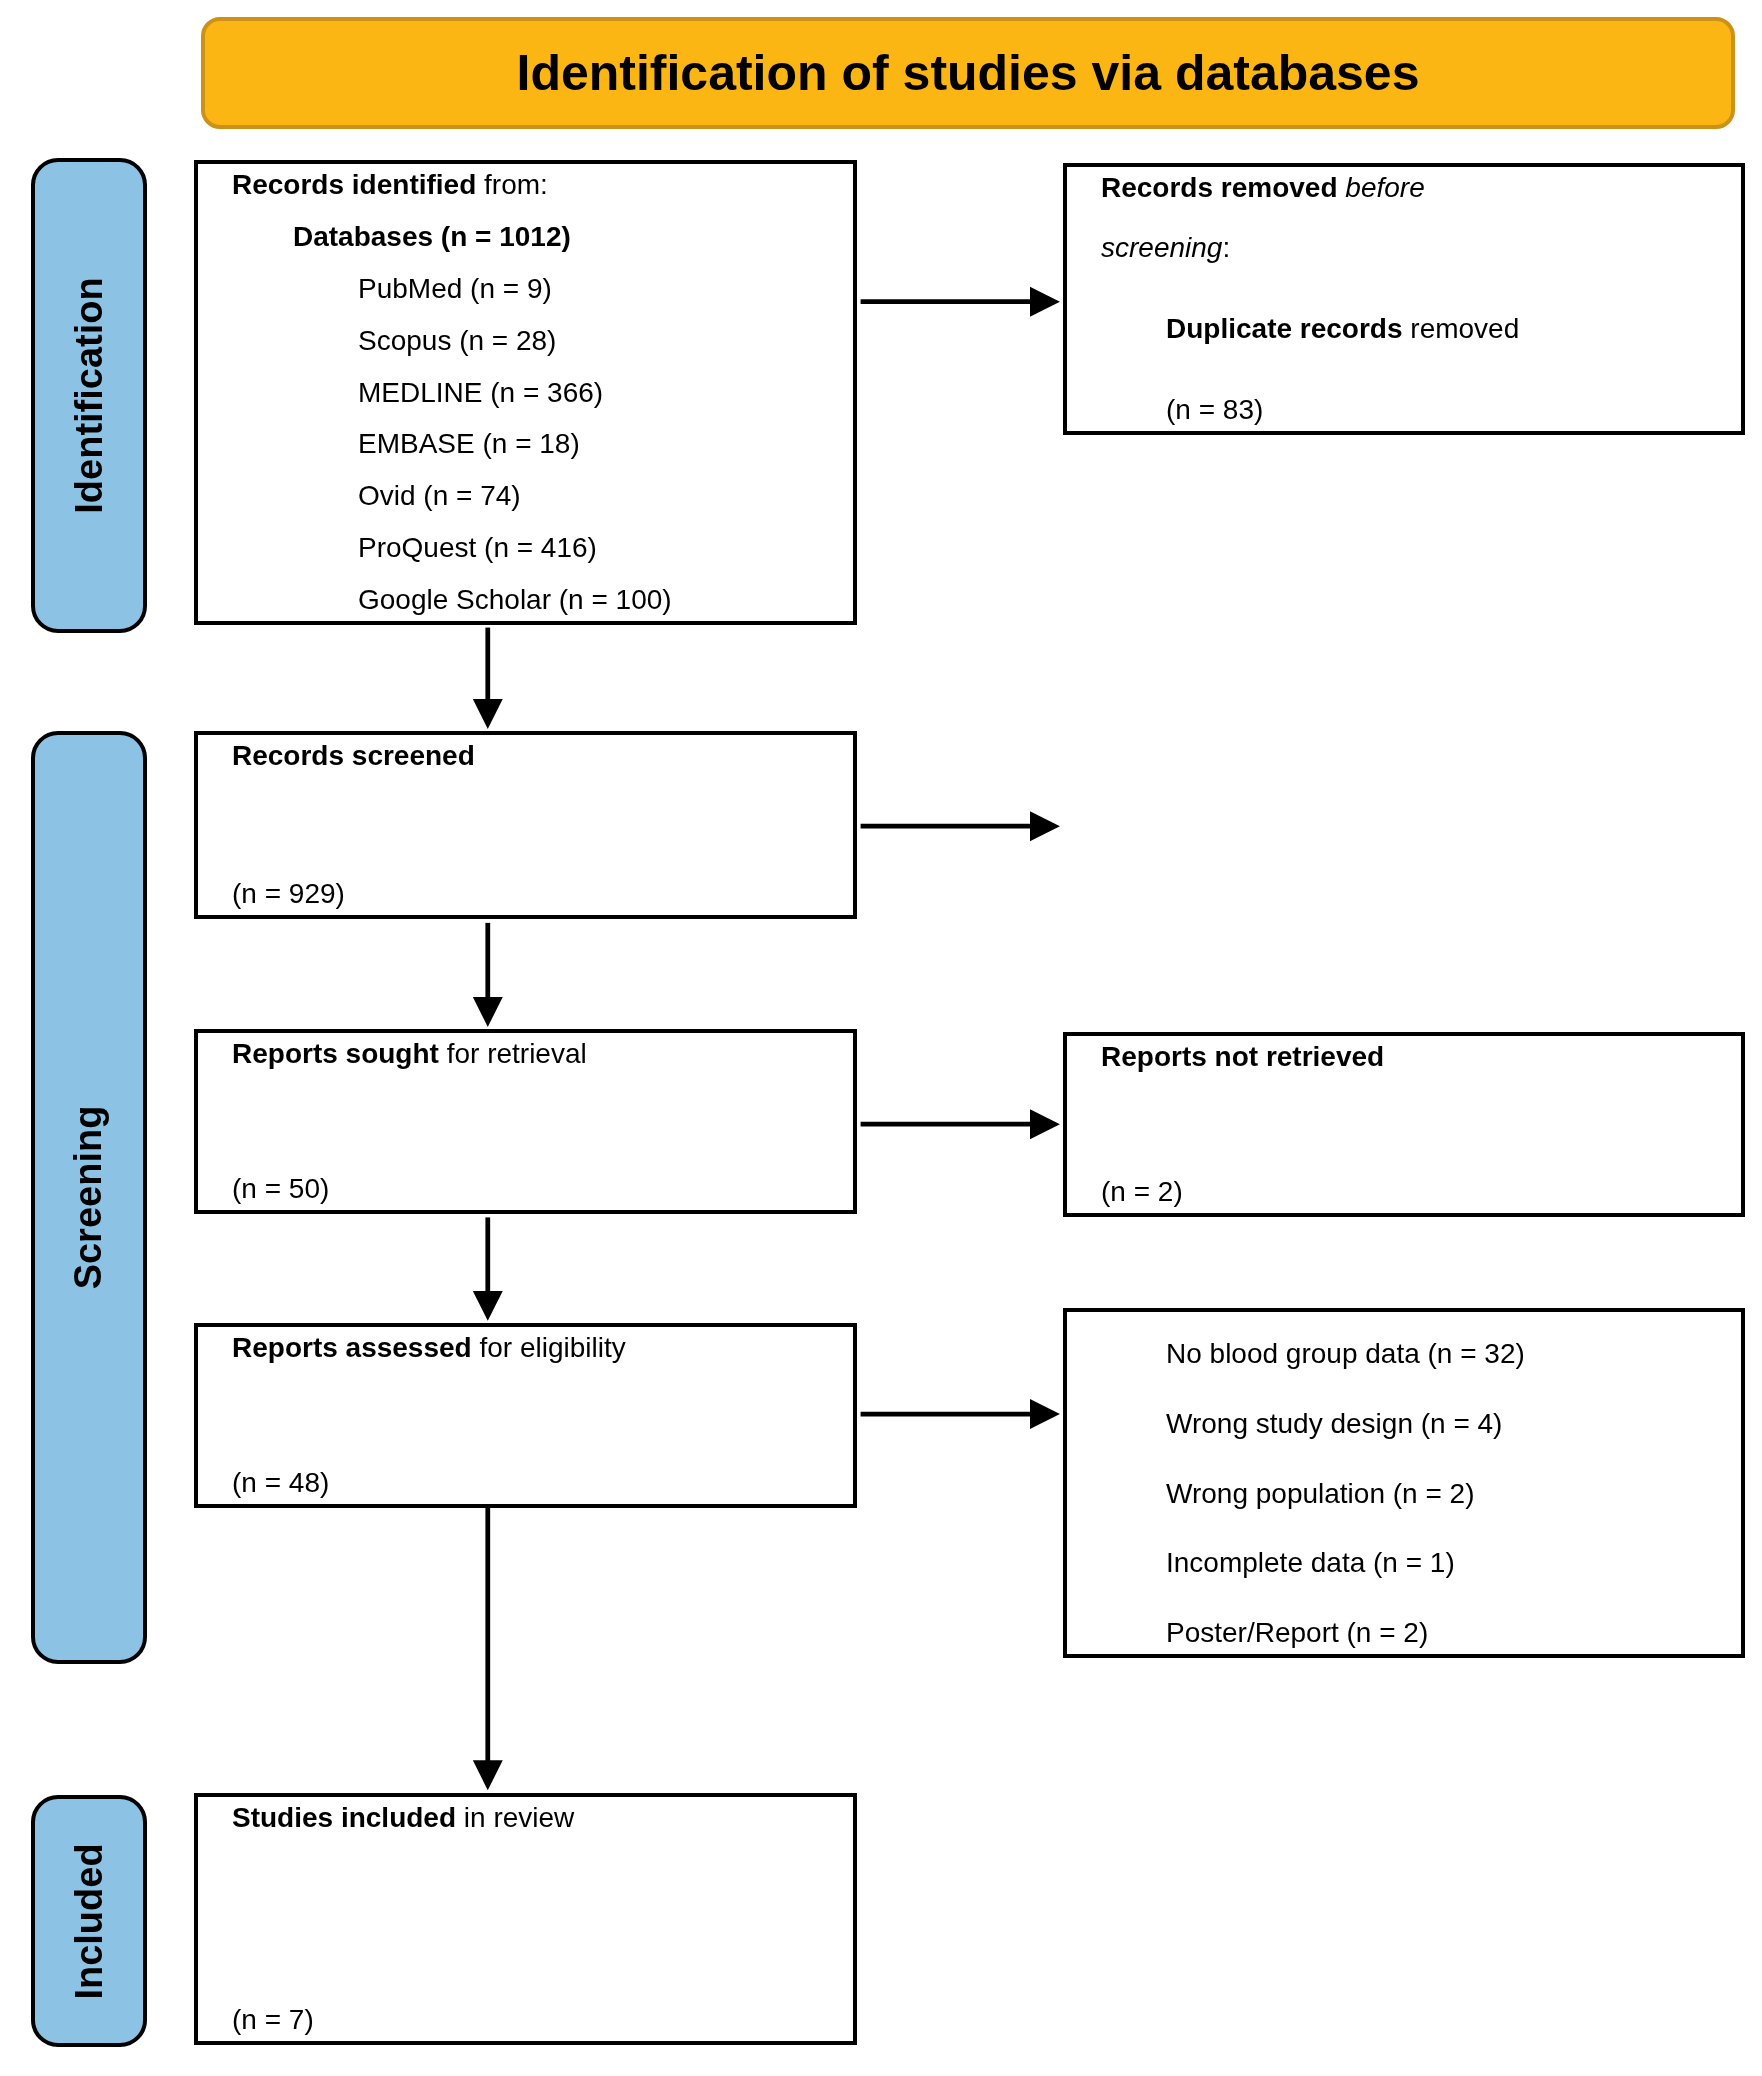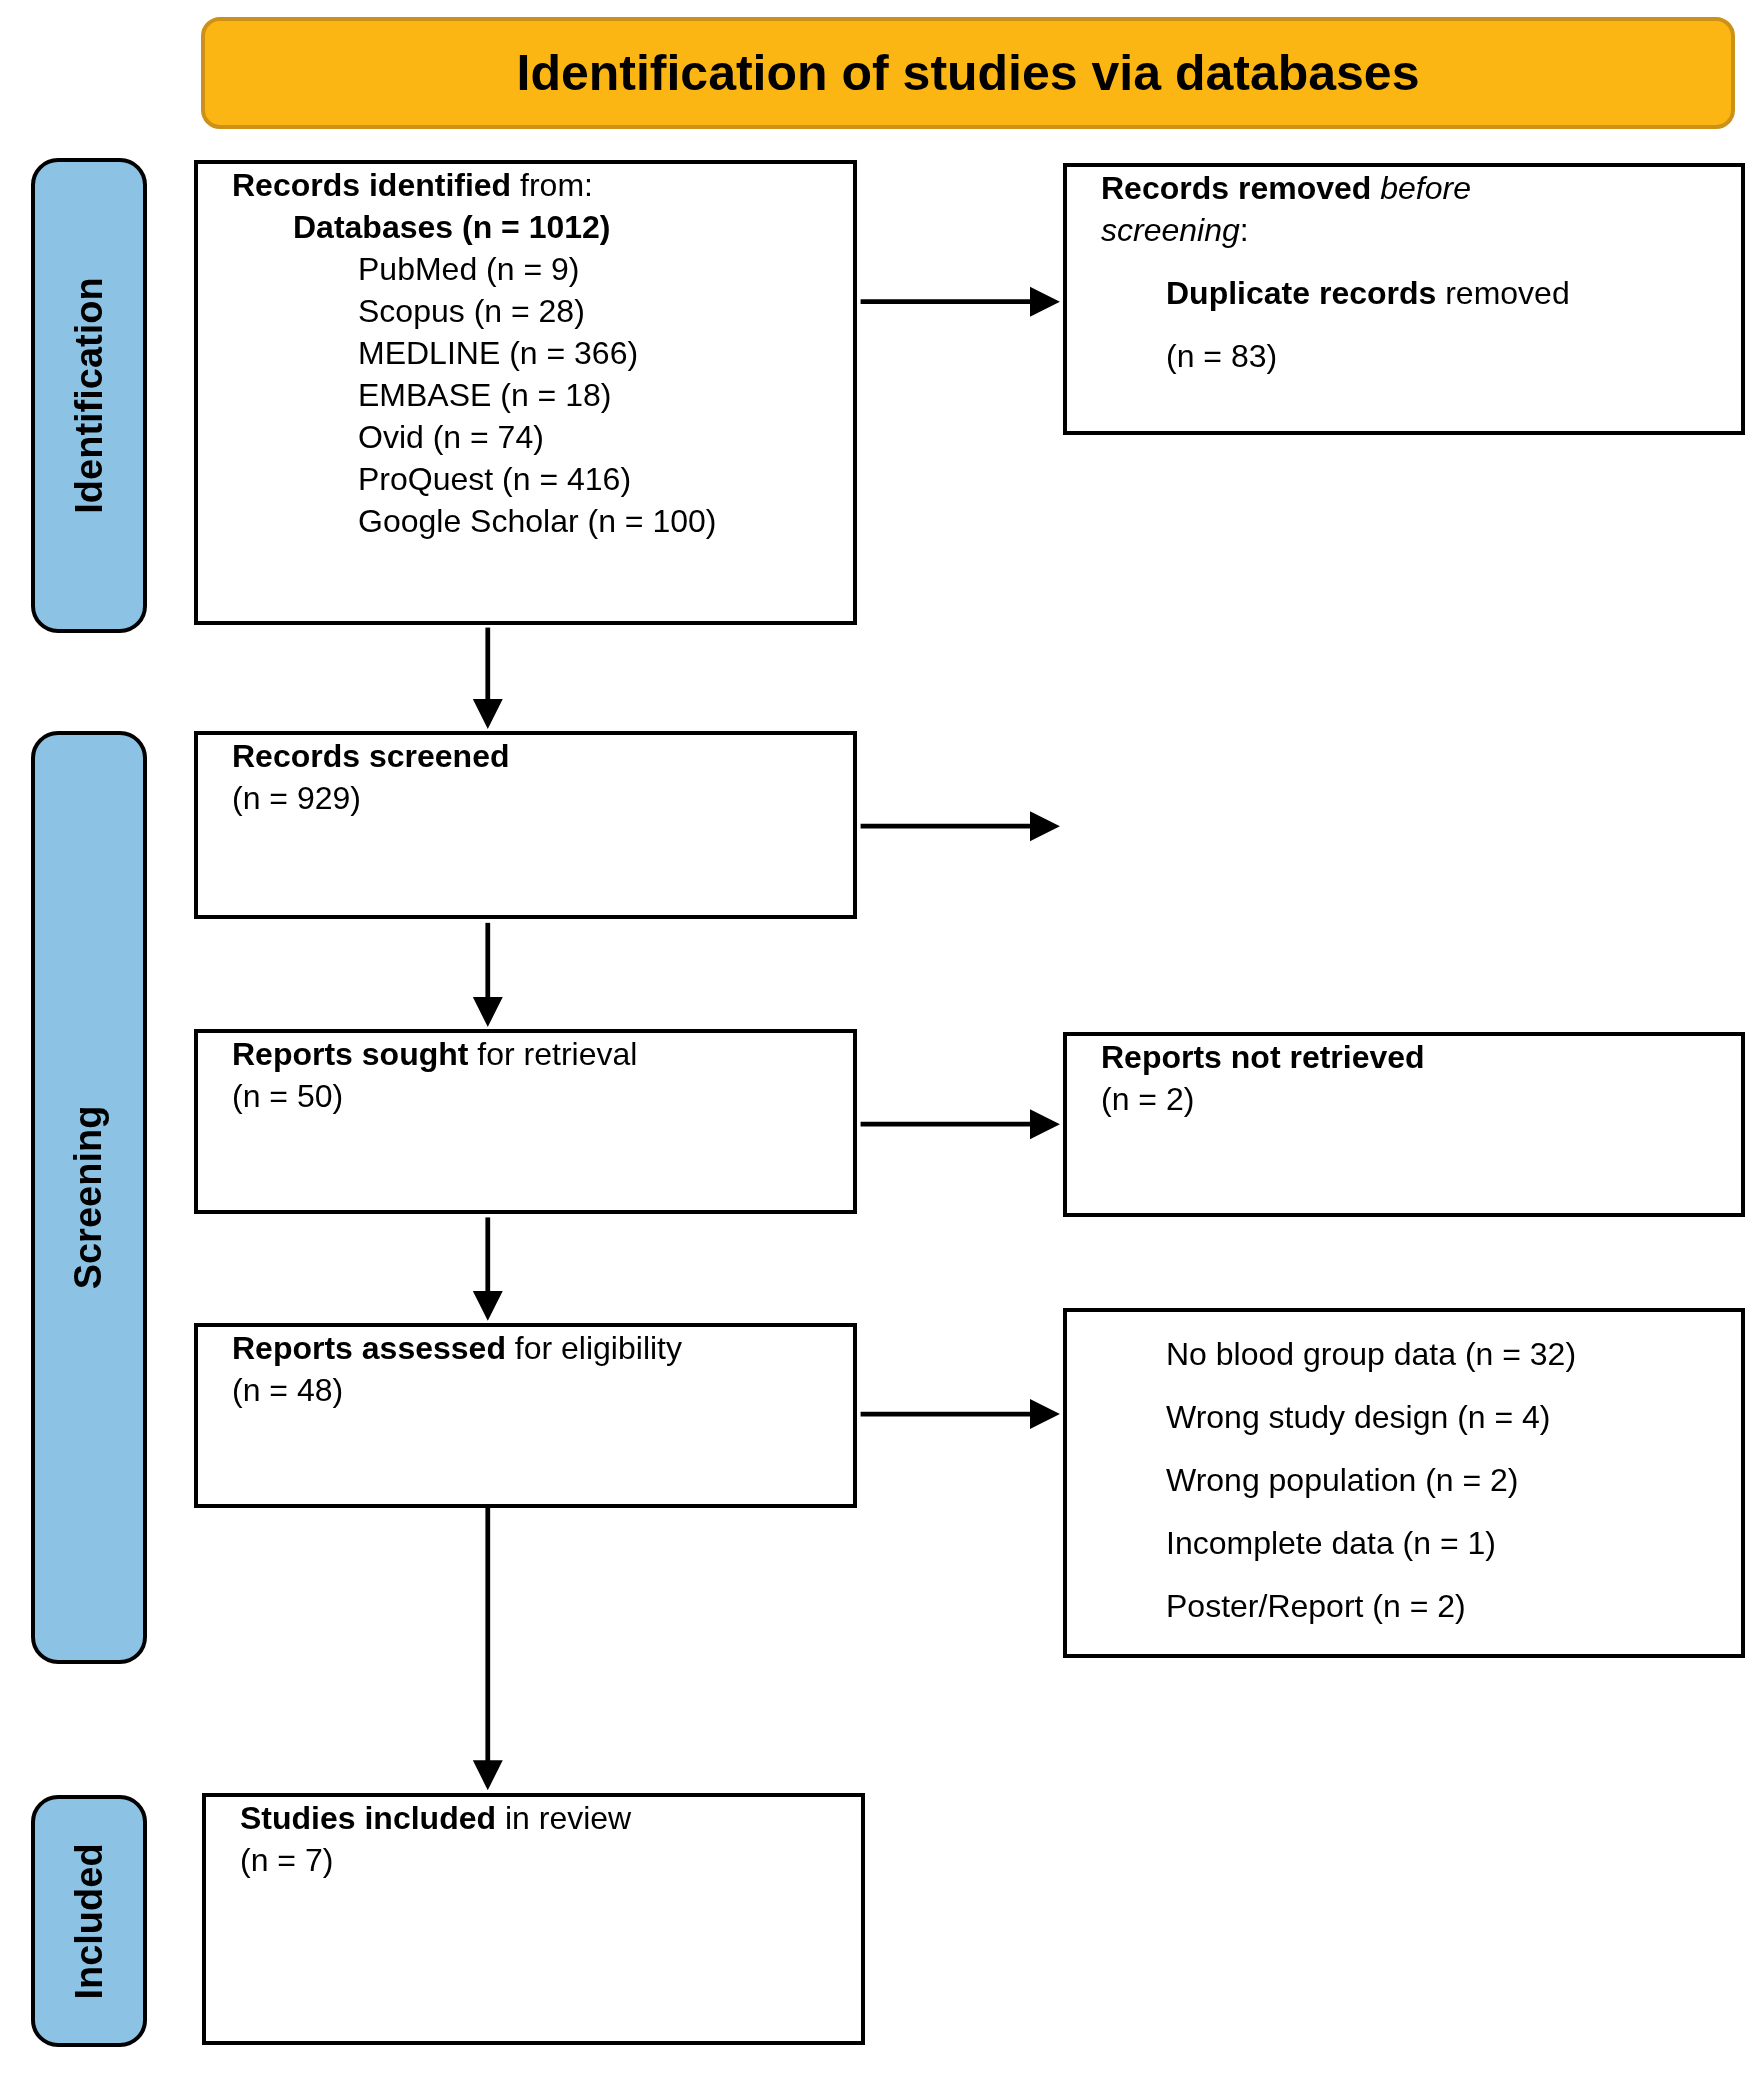--- a/index.html
+++ b/index.html
@@ -33,33 +33,33 @@
   .pill-included{top:1795px;height:252px;}
   .vtext{
     transform:rotate(-90deg);
     white-space:nowrap;
     font-weight:bold;font-size:38px;
   }
   
   .box{
     position:absolute;background:#fff;
     border:4.8px solid #000;box-sizing:border-box;
-    display:flex;flex-direction:column;justify-content:flex-start;
+    display:flex;flex-direction:column;justify-content:space-between;
     padding-left:34px;padding-right:20.4px;
-    font-size:32px;line-height:42px;
+    font-size:28px;line-height:42px;
   }
   .box .tline{white-space:nowrap;}
   .ind1{padding-left:61px;}
   .ind2{padding-left:126px;}
   .ind{padding-left:65px;margin-top:21px;}
   .box-records-identified{left:194px;top:160px;width:663px;height:465px;}
   .box-records-screened  {left:194px;top:731px;width:663px;height:188px;}
   .box-reports-sought    {left:194px;top:1029px;width:663px;height:185px;}
   .box-reports-assessed  {left:194px;top:1323px;width:663px;height:185px;}
-  .box-studies-included  {left:202px;top:1793px;width:663px;height:252px;}
+  .box-studies-included  {left:194px;top:1793px;width:663px;height:252px;}
   .box-records-removed     {left:1063px;top:163px;width:682px;height:272px;}
   .box-records-excluded    {left:1063px;top:735px;width:682px;height:182px;}
   .box-reports-not-retrieved{left:1063px;top:1032px;width:682px;height:185px;}
   .box-reports-excluded    {left:1063px;top:1308px;width:682px;height:350px;}
   
   .arrows{position:absolute;left:0;top:0;width:1762px;height:2077px;pointer-events:none;}
   .arrows line{stroke:var(--line-color,#000);stroke-width:7;}
   .arrows polygon{fill:var(--line-color,#000);}
   b{font-weight:bold;}
   i{}

